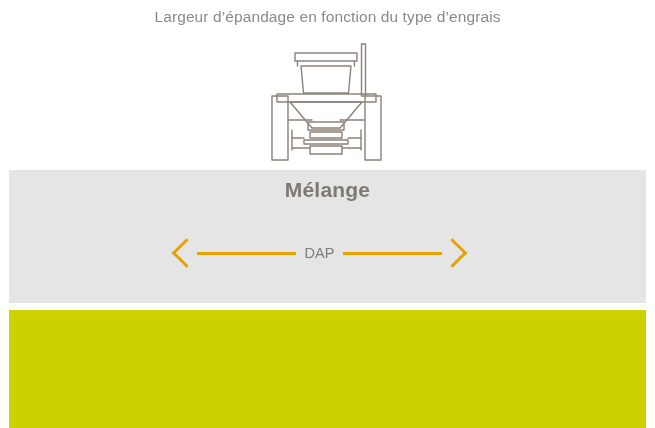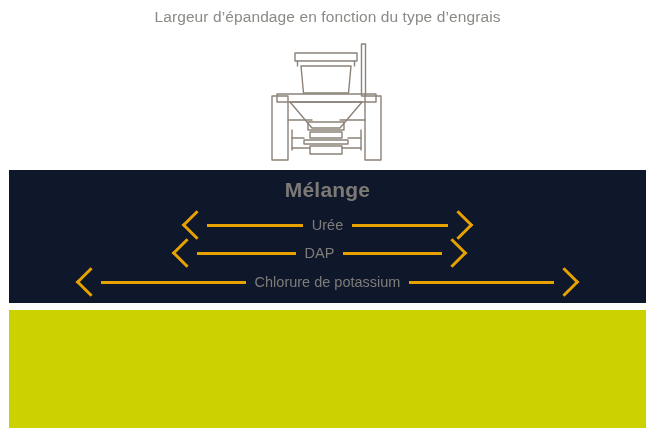--- a/index.html
+++ b/index.html
@@ -47,21 +47,21 @@
   
   .band {
     position: absolute;
     left: 9px;
     width: 637px;
     box-sizing: border-box;
   }
   .band-mix {
     top: 170px;
     height: 133px;
-    background: #0f172a;
+    background: #e5e5e5;
   }
   .band-compound {
     top: 310px;
     height: 118px;
     background: #cbd200;
   }
 
   .band-heading {
     position: absolute;
     top: 8px;
@@ -180,43 +180,29 @@
       <path d="M100 100 L113 100"></path>
       <path d="M44 110 L62 110"></path>
       <path d="M94 110 L113 110"></path>
     </svg>
   </div>
 
   <div class="band band-mix">
 
     <div class="band-heading">Mélange</div>
 
-    <div class="arrow-row arrow-amber row-uree">
-      <span class="arrow-head left"></span>
-      <span class="arrow-line"></span>
-      <span class="arrow-label">Urée</span>
-      <span class="arrow-line"></span>
-      <span class="arrow-head right"></span>
-    </div>
 
     <div class="arrow-row arrow-amber row-dap">
       <span class="arrow-head left"></span>
       <span class="arrow-line"></span>
       <span class="arrow-label">DAP</span>
       <span class="arrow-line"></span>
       <span class="arrow-head right"></span>
     </div>
 
-    <div class="arrow-row arrow-amber row-potassium">
-      <span class="arrow-head left"></span>
-      <span class="arrow-line"></span>
-      <span class="arrow-label">Chlorure de potassium</span>
-      <span class="arrow-line"></span>
-      <span class="arrow-head right"></span>
-    </div>
   </div>
 
   <div class="band band-compound">
 
 
   </div>
 
 </div>
 
 </body></html>

